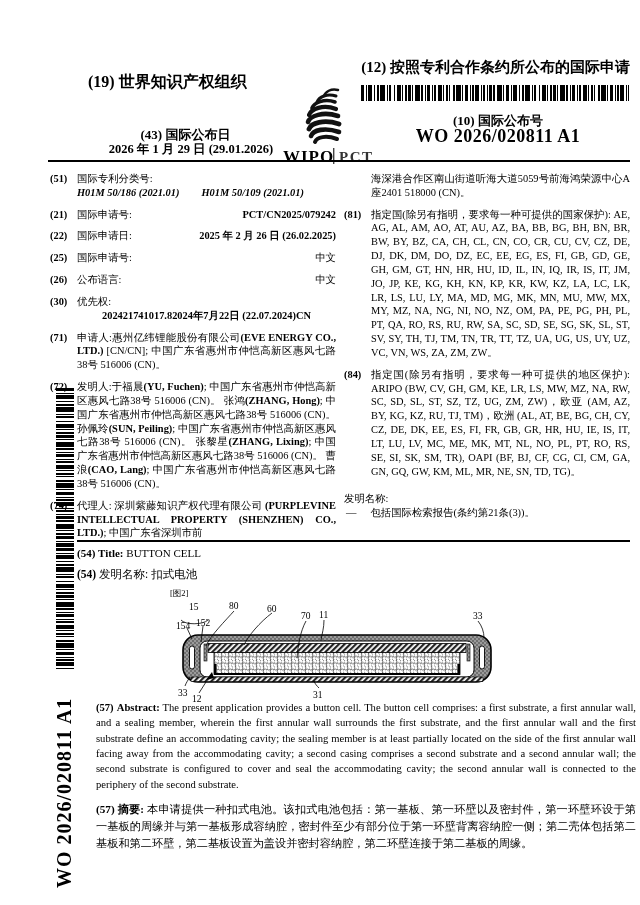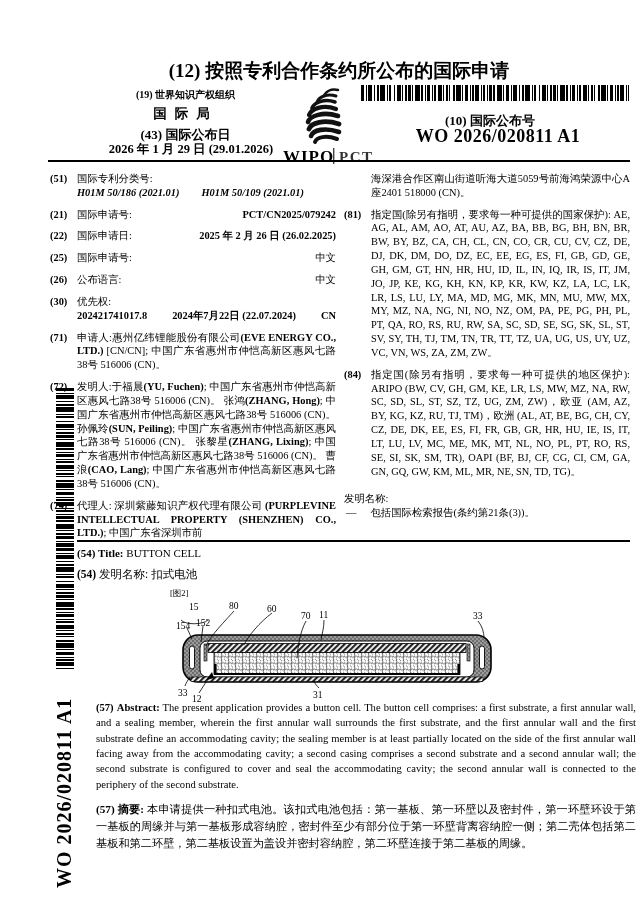--- a/index.html
+++ b/index.html
@@ -1,37 +1,37 @@
 <!DOCTYPE html>
 <html><head>
 <meta charset="utf-8">
 <style>
   html,body{margin:0;padding:0;background:#e8e8e8;}
   .page{position:relative;width:640px;height:905px;background:#ffffff;color:#000;
         font-family:"Liberation Serif","DejaVu Serif",serif;overflow:hidden;}
   .abs{position:absolute;}
   .b{font-weight:bold;}
   .bi{font-weight:bold;font-style:italic;}
-  .doc-type{top:58px;left:48px;width:582px;font-size:19px;font-weight:bold;text-align:center;}
-  .org1{top:88px;left:88px;width:195px;font-size:10px;font-weight:bold;text-align:center;}
+  .doc-type{top:58px;left:48px;width:582px;font-size:15px;font-weight:bold;text-align:right;}
+  .org1{top:72px;left:88px;width:195px;font-size:16px;font-weight:bold;text-align:left;}
   .org2{top:105px;left:88px;width:195px;font-size:13.5px;font-weight:bold;text-align:center;letter-spacing:8px;}
   .pubdate-label{top:126px;left:88px;width:195px;font-size:13px;font-weight:bold;text-align:center;}
   .pubdate{top:141px;left:76px;width:230px;font-size:12.5px;font-weight:bold;text-align:center;}
-  .pubnum-label{top:112px;left:362px;width:256px;font-size:13px;font-weight:bold;text-align:center;}
+  .pubnum-label{top:112px;left:370px;width:256px;font-size:13px;font-weight:bold;text-align:center;}
   .pubnum{top:126px;left:370px;width:256px;font-size:18px;font-weight:bold;text-align:center;letter-spacing:.5px;}
   .rule1{top:160px;left:48px;width:582px;height:2px;background:#000;}
   .rule2{top:540px;left:77px;width:553px;height:2px;background:#000;}
   .col{font-size:10.4px;line-height:1.33;text-align:justify;}
   .col-left{top:172px;left:50px;width:286px;}
   .col-right{top:172px;left:344px;width:286px;}
   .entry{position:relative;padding-left:27px;margin-bottom:8px;}
   .entry .code{position:absolute;left:0;top:0;font-weight:bold;}
   .kv{display:flex;justify-content:space-between;}
   .ipc-line{display:flex;gap:22px;}
-  .prio-line{display:flex;justify-content:space-between;}
+  .prio-line{display:flex;justify-content:center;}
   .cont{padding-left:27px;margin-bottom:8px;}
   .pubnote{padding-left:0;margin-top:14px;}
   .pubnote-item{display:flex;gap:14px;padding-left:2px;}
   .title-en{top:547px;left:77px;width:553px;font-size:11px;}
   .title-cn{top:567px;left:77px;width:553px;font-size:11.5px;}
   .fig-caption{top:588px;left:170px;font-size:8.5px;}
   .figure-svg{top:596px;left:148px;}
   .abstract{top:700px;left:96px;width:540px;font-size:10.6px;line-height:1.45;text-align:justify;}
   .abstract .cn{margin-top:9px;font-size:11.2px;line-height:1.5;}
   .side-pubnum{left:53px;top:888px;transform:rotate(-90deg);transform-origin:0 0;
@@ -40,21 +40,20 @@
   .barcode-side{top:388px;left:55px;}
   svg text{font-family:"Liberation Serif","DejaVu Serif",serif;}
 </style>
 </head>
 <body>
 
 <div class="page">
 
   <div class="abs doc-type">(12) 按照专利合作条约所公布的国际申请</div>
   <div class="abs org1">(19) 世界知识产权组织</div>
-  <div class="abs org2">国际局</div>
   <div class="abs pubdate-label">(43) 国际公布日</div>
   <div class="abs pubdate">2026 年 1 月 29 日 (29.01.2026)</div>
 
   <svg class="abs" style="top:86px;left:281px;" width="92" height="82" viewBox="0 0 92 82">
     <g stroke="#111" fill="none" stroke-linecap="round">
       <path d="M57,4 C50,2 44,6 43,10" stroke-width="2.5"></path>
       <path d="M55,10 C46,7 38,11 36,16" stroke-width="3"></path>
       <path d="M54,16 C43,12 33,17 31,22" stroke-width="3.6"></path>
       <path d="M55,23 C42,18 30,23 28,29" stroke-width="4.2"></path>
       <path d="M57,30 C42,25 29,30 27,36" stroke-width="4.6"></path>

